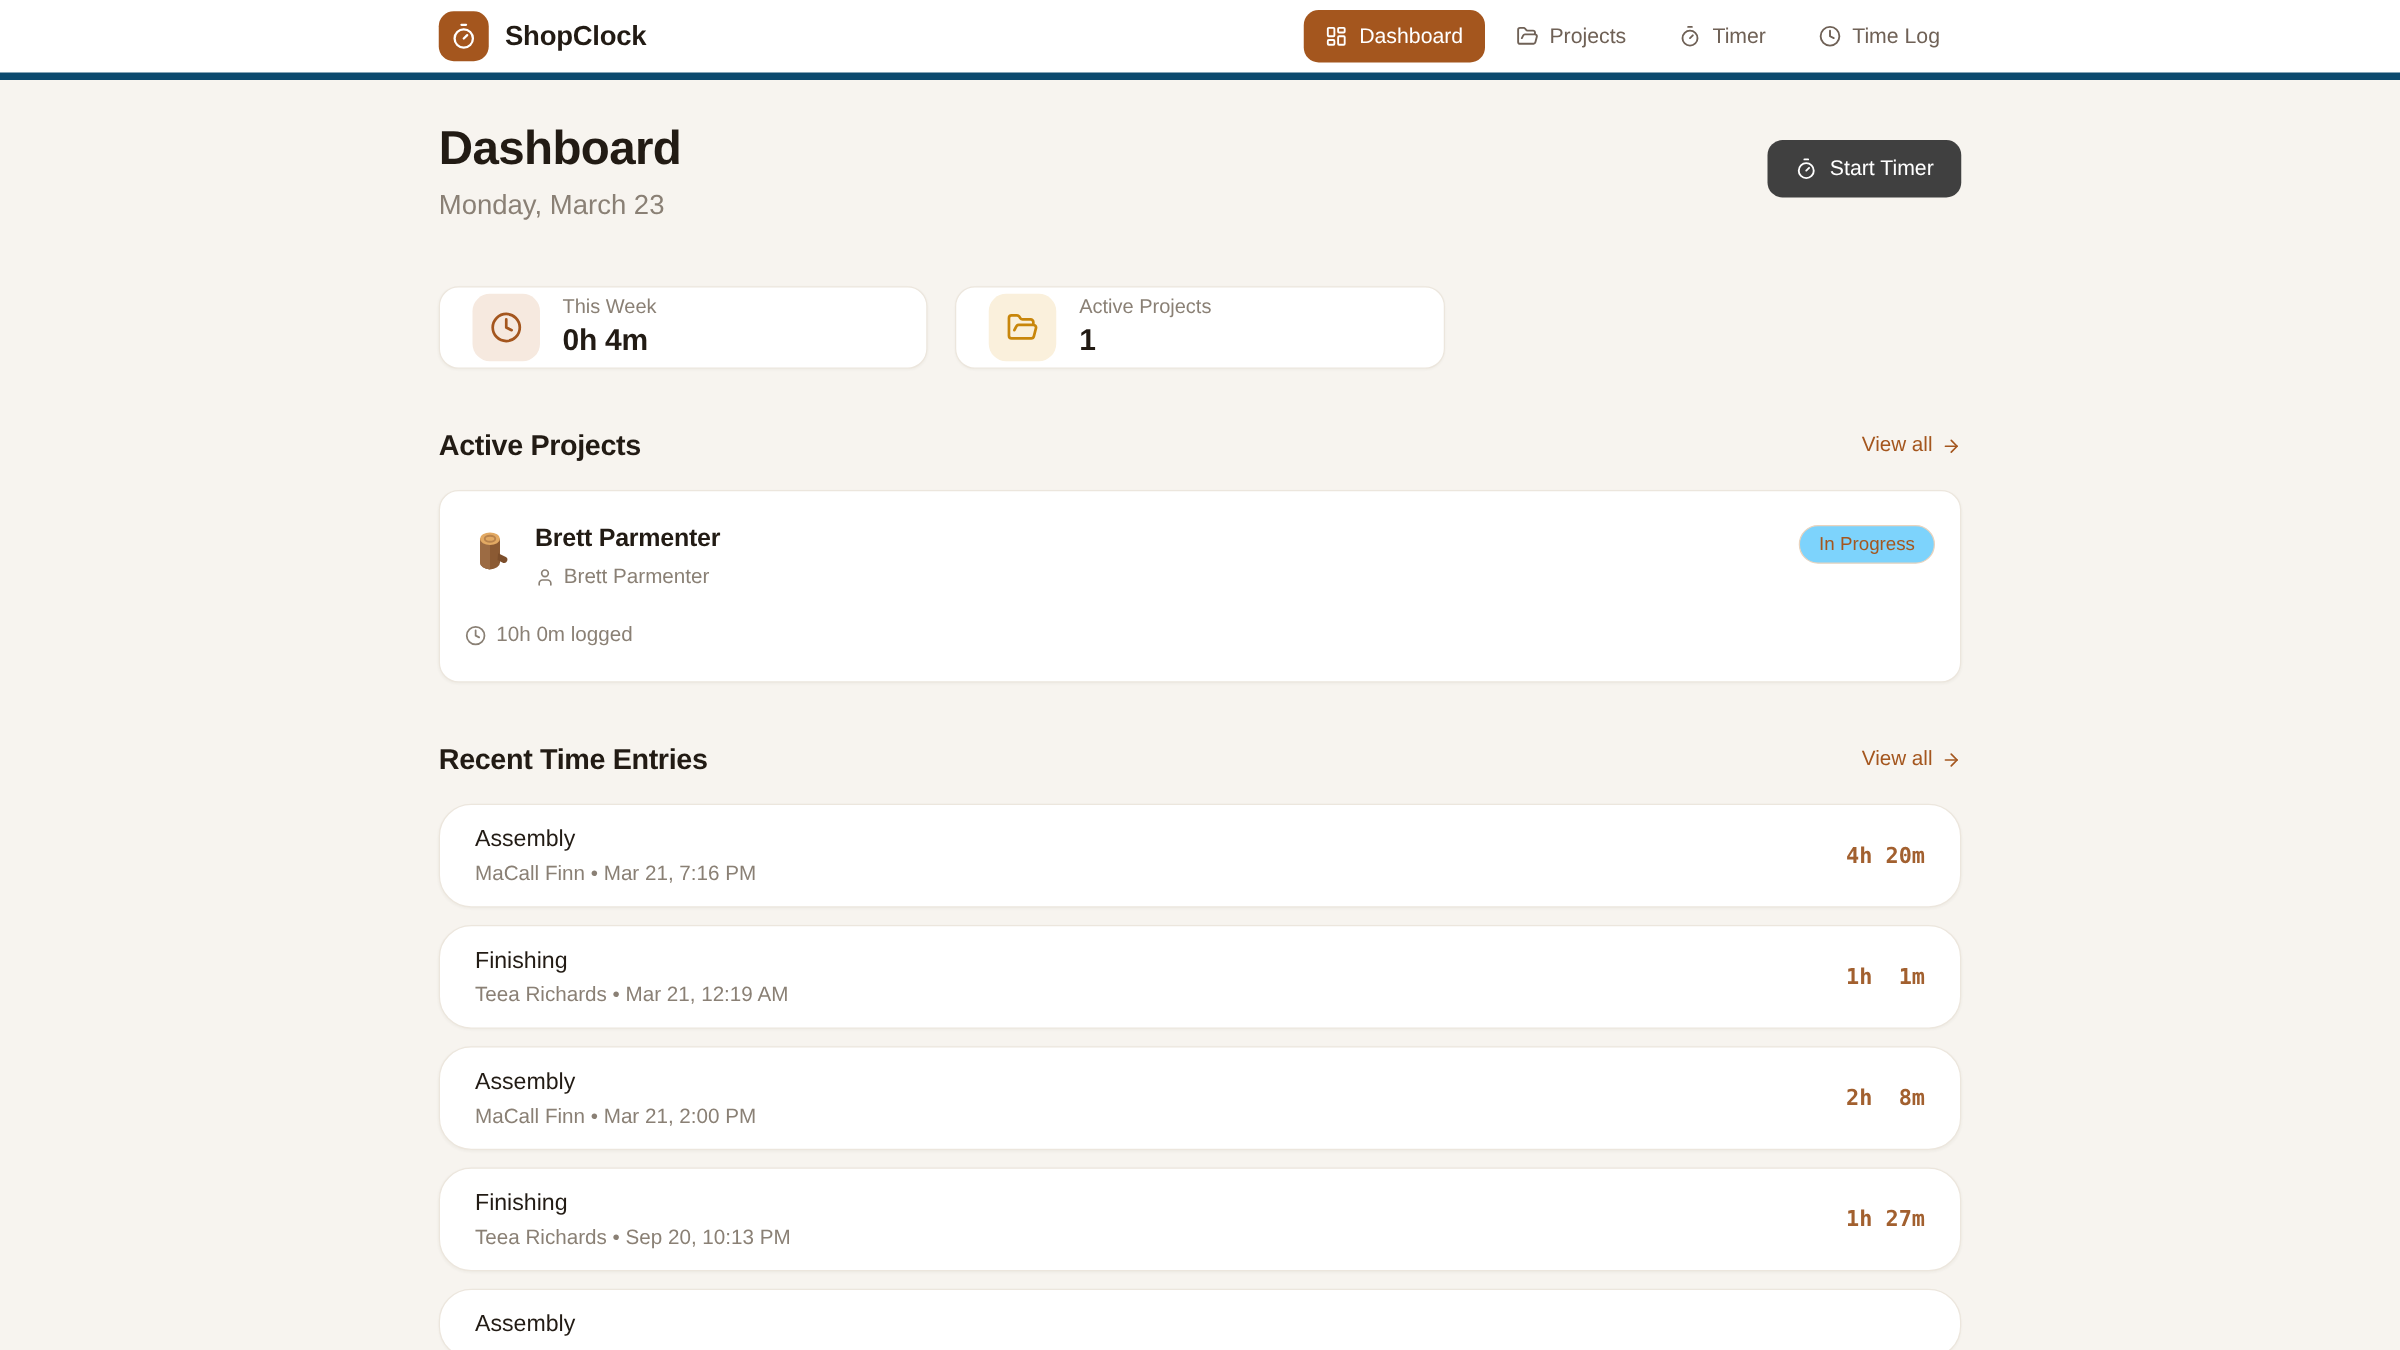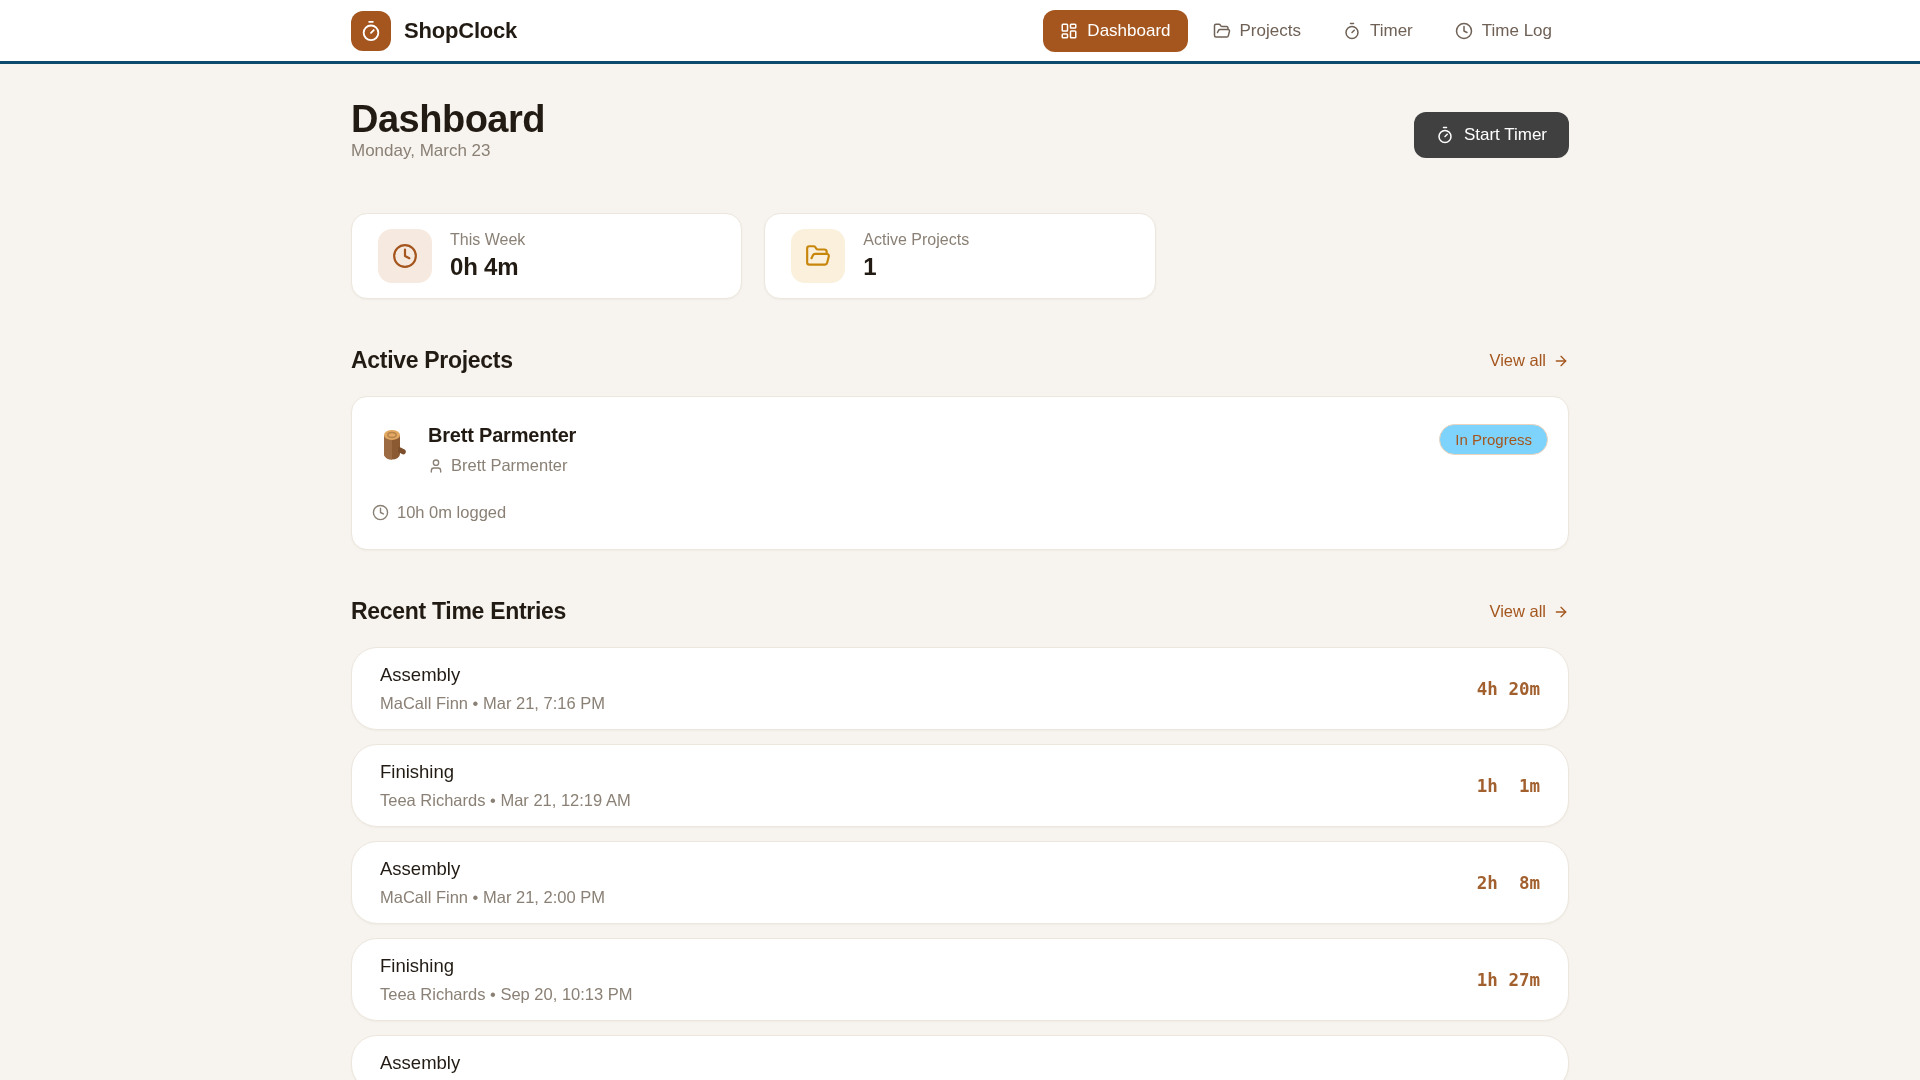--- a/index.html
+++ b/index.html
@@ -5,56 +5,56 @@
   * { box-sizing: border-box; margin: 0; padding: 0; }
   html, body { background: #F7F4EF; }
   body {
     width: 1920px; min-height: 1080px;
     font-family: "Liberation Sans", "DejaVu Sans", sans-serif;
     color: #221B14;
   }
   .col { width: 1218px; margin: 0 auto; }
 
   
-  .topnav { background: #FFFFFF; border-bottom: 3px solid #0c4a6e; height: 64px; }
+  .topnav { background: #FFFFFF; border-bottom: 6px solid #0c4a6e; height: 64px; }
   .topnav .col { height: 100%; display: flex; align-items: center; justify-content: space-between; }
   .brand { display: flex; align-items: center; gap: 13px; cursor: pointer; }
   .brand-logo {
     width: 40px; height: 40px; border-radius: 12px; background: #A4561E;
     display: flex; align-items: center; justify-content: center; color: #fff;
   }
   .brand-name { font-size: 22px; font-weight: 700; letter-spacing: -.2px; }
   .nav-items { display: flex; align-items: center; gap: 8px; }
   .nav-item {
     display: flex; align-items: center; gap: 9px; padding: 11px 17px;
     font-size: 17px; font-weight: 500; color: #6F6156; border-radius: 12px;
     cursor: pointer; background: transparent; border: none;
   }
   .nav-item.active { background: #A4561E; color: #FFFFFF; }
   .icon { display: inline-flex; flex: none; }
   .icon svg { display: block; }
 
   
   .page-header { display: flex; align-items: flex-start; justify-content: space-between; margin-top: 34px; }
   .page-title { font-size: 38px; font-weight: 700; letter-spacing: -.5px; }
-  .page-date { font-size: 17px; color: #8A8075; }
+  .page-date { font-size: 22px; color: #8A8075; margin-top: 10px; }
   .btn-primary {
     display: flex; align-items: center; gap: 10px; margin-top: 14px;
     background: #404040; color: #fff; border: none; border-radius: 12px;
     padding: 13px 22px; font-size: 17px; font-weight: 500; cursor: pointer;
     font-family: inherit;
   }
 
   
   .stats { margin-top: 52px; display: grid; grid-template-columns: repeat(3, 1fr); gap: 22px; }
   .card {
     background: #fff; border: 1px solid #ECE6DD; border-radius: 16px;
     box-shadow: 0 1px 2px rgba(60,40,20,.04);
   }
-  .stat-card { display: flex; align-items: center; gap: 18px; padding: 15px 26px; }
+  .stat-card { display: flex; align-items: center; gap: 18px; padding: 5px 26px; }
   .stat-tile { width: 54px; height: 54px; border-radius: 14px; display: flex; align-items: center; justify-content: center; }
   .tile-clock    { background: #F6E9DF; color: #A4561E; }
   .tile-trend    { background: #E4F0E8; color: #2F7D4F; }
   .tile-folder   { background: #FAF0DC; color: #C8860B; }
   .stat-label { font-size: 16px; color: #8A8075; }
   .stat-value { font-size: 24px; font-weight: 700; margin-top: 4px; letter-spacing: -.2px; }
 
   
   .section { margin-top: 48px; }
   .section-head { display: flex; align-items: center; justify-content: space-between; }

